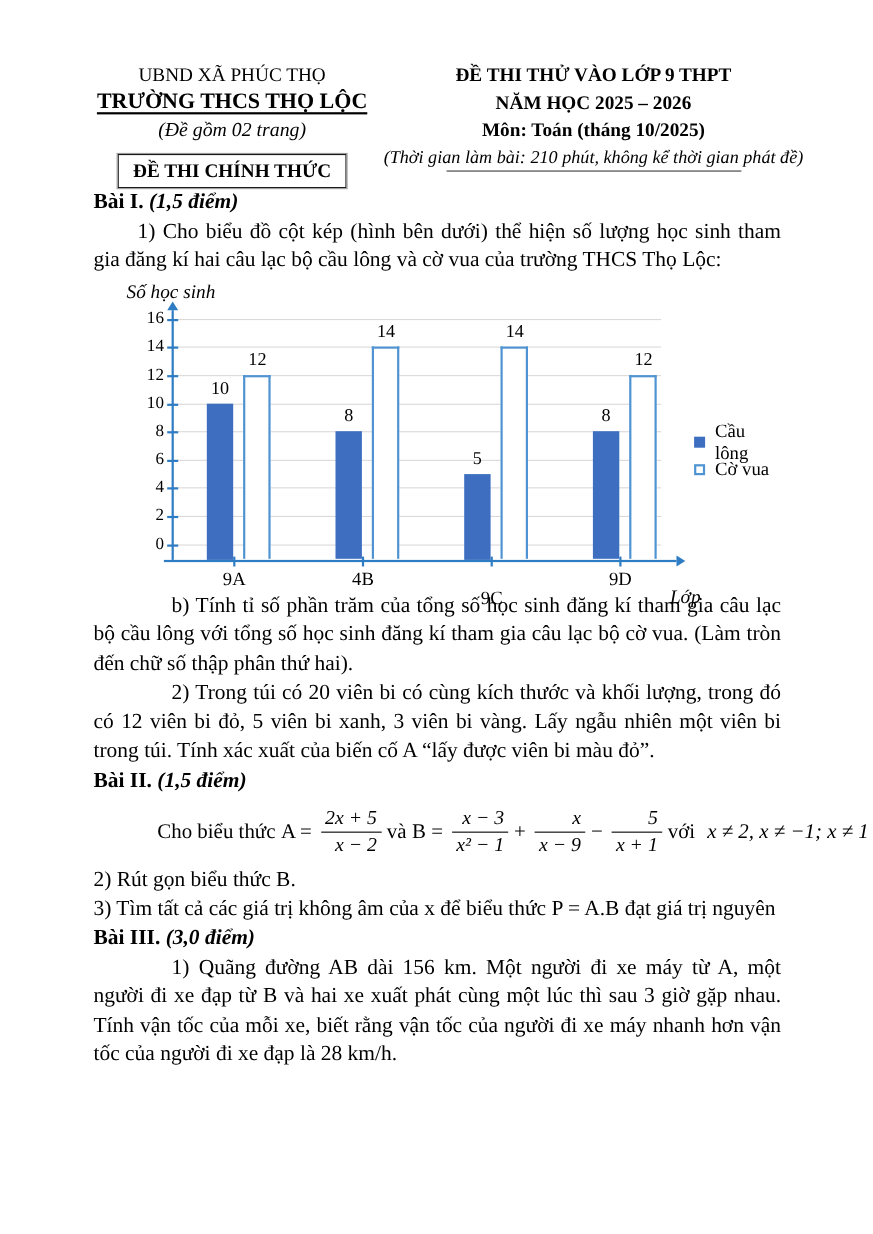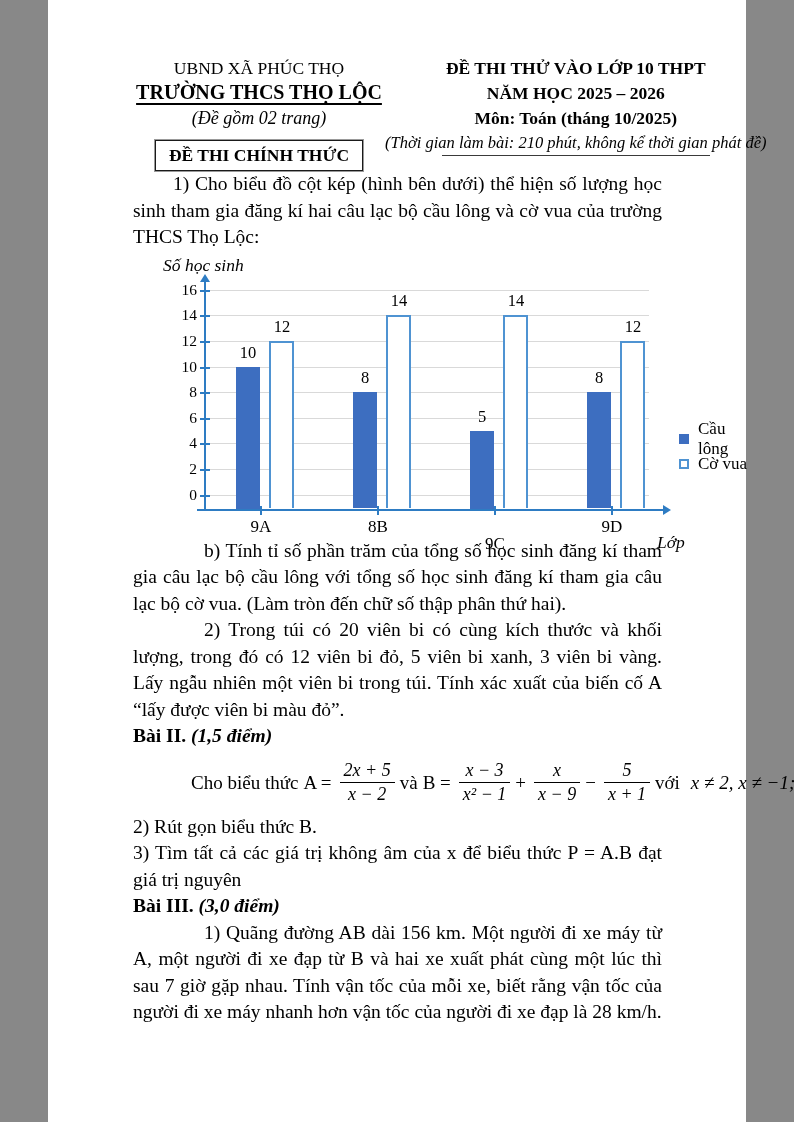--- a/index.html
+++ b/index.html
@@ -1,17 +1,17 @@
 <!DOCTYPE html>
 <html lang="vi"><head>
 <meta charset="utf-8">
 <style>
   html,body{margin:0;padding:0;background:#888;}
   .page{
-    width:698px;height:1122px;margin:0 auto;background:#fff;position:relative;
+    width:794px;height:1122px;margin:0 auto;background:#fff;position:relative;
     box-sizing:border-box;padding:56px 84px 0 85px;
     font-family:"Liberation Serif","DejaVu Serif",serif;color:#000;
     font-size:19.5px;line-height:26.5px;
   }
   
   .header{display:flex;align-items:flex-start;}
   .h-left{width:252px;text-align:center;flex:none;}
   .h-right{flex:1;text-align:center;margin-right:-32px;}
   .org1{font-size:17.5px;line-height:24px;}
   .org2{font-size:20px;font-weight:bold;line-height:25px;text-decoration:underline;text-underline-offset:4px;text-decoration-thickness:1.5px;}
@@ -35,52 +35,53 @@
   #chart .xaxis{position:absolute;height:2px;background:#2e7cc3;}
   #chart .arrow-up{position:absolute;width:0;height:0;border-left:5px solid transparent;border-right:5px solid transparent;border-bottom:8px solid #2e7cc3;}
   #chart .arrow-right{position:absolute;width:0;height:0;border-top:5px solid transparent;border-bottom:5px solid transparent;border-left:8px solid #2e7cc3;}
   #chart .ytick{position:absolute;width:42px;text-align:right;font-size:15.5px;line-height:20px;}
   #chart .ymark{position:absolute;width:10px;height:2px;background:#2e7cc3;}
   #chart .xmark{position:absolute;width:2px;height:9px;background:#2e7cc3;}
   #chart .bar{position:absolute;box-sizing:border-box;}
   #chart .vlabel{position:absolute;font-size:16.5px;line-height:20px;transform:translateX(-50%);}
   #chart .clabel{position:absolute;font-size:17px;line-height:22px;transform:translateX(-50%);}
   #chart .xlab{position:absolute;font-style:italic;font-size:17.5px;line-height:22px;}
-  #chart .leg-item{position:absolute;display:flex;align-items:center;gap:9px;font-size:17px;line-height:20px;margin-top:37px;}
+  #chart .leg-item{position:absolute;display:flex;align-items:center;gap:9px;font-size:17px;line-height:20px;}
   #chart .leg-sq{width:10px;height:10px;flex:none;box-sizing:border-box;}
   
   .formula{margin:6px 0 4px 58px;white-space:nowrap;line-height:1;height:54px;display:flex;align-items:center;font-size:19px;}
   .formula>span{margin-right:5px;}
-  .frac{display:inline-block;text-align:center;font-size:18px;line-height:1.18;vertical-align:middle;margin:0 3px;}
+  .frac{display:inline-block;text-align:right;font-size:18px;line-height:1.18;vertical-align:middle;margin:0 3px;}
   .frac .num{display:block;border-bottom:1.3px solid #000;padding:0 4px 1px;}
   .frac .den{display:block;padding:1px 4px 0;}
   .mvar{font-style:italic;}
   .cond{font-style:italic;margin-left:6px;}
 </style>
 </head>
 <body>
 
 <div class="page">
 
   <div class="header">
     <div class="h-left">
       <div class="org1">UBND XÃ PHÚC THỌ</div>
       <div class="org2">TRƯỜNG THCS THỌ LỘC</div>
       <div class="pages-note">(Đề gồm 02 trang)</div>
       <div class="official-box">ĐỀ THI CHÍNH THỨC</div>
     </div>
     <div class="h-right">
-      <div class="t1">ĐỀ THI THỬ VÀO LỚP 10 THPT</div>
+      <div class="t1">ĐỀ THI THỬ VÀO LỚP 9 THPT</div>
       <div class="t2">NĂM HỌC 2025 – 2026</div>
       <div class="t3">Môn: Toán (tháng 10/2025)</div>
       <div class="dur">(Thời gian làm bài: 210 phút, không kể thời gian phát đề)</div>
       <div class="dur-rule"></div>
     </div>
   </div>
 
+  <p class="body sec-head mt26"><span>Bài I.</span> <span class="pts">(1,5 điểm)</span></p>
   <p class="body ind40">1) Cho biểu đồ cột kép (hình bên dưới) thể hiện số lượng học sinh tham gia đăng kí hai câu lạc bộ cầu lông và cờ vua của trường THCS Thọ Lộc:</p>
 
   <div class="ylab">Số học sinh</div>
   <div id="chart">
       <div class="grid" style="left: 73px; top: 217px; width: 443px; background: rgb(217, 217, 217);"></div>
       <div class="ytick" style="left: 22px; top: 207px;">0</div>
       <div class="ymark" style="left: 67px; top: 217px;"></div>
       <div class="grid" style="left: 73px; top: 191.4px; width: 443px; background: rgb(217, 217, 217);"></div>
       <div class="ytick" style="left: 22px; top: 181.4px;">2</div>
       <div class="ymark" style="left: 67px; top: 191.4px;"></div>
@@ -113,21 +114,21 @@
       <div class="bar" style="left: 136px; top: 63.4px; width: 25px; height: 167.6px; background: rgb(255, 255, 255); border-top: 2px solid rgb(79, 147, 210); border-right: 2px solid rgb(79, 147, 210); border-bottom: none; border-left: 2px solid rgb(79, 147, 210); border-image: initial;"></div>
       <div class="vlabel" style="left: 115px; top: 65px;">10</div>
       <div class="vlabel" style="left: 149px; top: 39.4px;">12</div>
       <div class="xmark" style="left: 127px; top: 228px;"></div>
       <div class="clabel" style="left: 128px; top: 238px;">9A</div>
       <div class="bar" style="left: 220px; top: 114.6px; width: 24px; height: 116.4px; background: rgb(61, 110, 192);"></div>
       <div class="bar" style="left: 253px; top: 37.8px; width: 25px; height: 193.2px; background: rgb(255, 255, 255); border-top: 2px solid rgb(79, 147, 210); border-right: 2px solid rgb(79, 147, 210); border-bottom: none; border-left: 2px solid rgb(79, 147, 210); border-image: initial;"></div>
       <div class="vlabel" style="left: 232px; top: 90.6px;">8</div>
       <div class="vlabel" style="left: 266px; top: 13.8px;">14</div>
       <div class="xmark" style="left: 244px; top: 228px;"></div>
-      <div class="clabel" style="left: 245px; top: 238px;">8B</div>
+      <div class="clabel" style="left: 245px; top: 238px;">4B</div>
       <div class="bar" style="left: 337px; top: 153px; width: 24px; height: 78px; background: rgb(61, 110, 192);"></div>
       <div class="bar" style="left: 370px; top: 37.8px; width: 25px; height: 193.2px; background: rgb(255, 255, 255); border-top: 2px solid rgb(79, 147, 210); border-right: 2px solid rgb(79, 147, 210); border-bottom: none; border-left: 2px solid rgb(79, 147, 210); border-image: initial;"></div>
       <div class="vlabel" style="left: 349px; top: 129px;">5</div>
       <div class="vlabel" style="left: 383px; top: 13.8px;">14</div>
       <div class="xmark" style="left: 361px; top: 228px;"></div>
       <div class="clabel" style="left: 362px; top: 255px;">9C</div>
       <div class="bar" style="left: 454px; top: 114.6px; width: 24px; height: 116.4px; background: rgb(61, 110, 192);"></div>
       <div class="bar" style="left: 487px; top: 63.4px; width: 25px; height: 167.6px; background: rgb(255, 255, 255); border-top: 2px solid rgb(79, 147, 210); border-right: 2px solid rgb(79, 147, 210); border-bottom: none; border-left: 2px solid rgb(79, 147, 210); border-image: initial;"></div>
       <div class="vlabel" style="left: 466px; top: 90.6px;">8</div>
       <div class="vlabel" style="left: 500px; top: 39.4px;">12</div>
@@ -173,15 +174,15 @@
         <span class="den">x + 1</span>
       </span>
     <span>với</span>
     <span class="cond">x ≠ 2,  x ≠ −1; x ≠ 1</span>
   </div>
 
   <p class="body">2) Rút gọn biểu thức B.</p>
   <p class="body">3) Tìm tất cả các giá trị không âm của x để biểu thức P = A.B đạt giá trị nguyên</p>
 
   <p class="body sec-head"><span>Bài III.</span> <span class="pts">(3,0 điểm)</span></p>
-  <p class="body ind71">1) Quãng đường AB dài 156 km. Một người đi xe máy từ A, một người đi xe đạp từ B và hai xe xuất phát cùng một lúc thì sau 7 giờ gặp nhau. Tính vận tốc của mỗi xe, biết rằng vận tốc của người đi xe máy nhanh hơn vận tốc của người đi xe đạp là 28 km/h.</p>
+  <p class="body ind71">1) Quãng đường AB dài 156 km. Một người đi xe máy từ A, một người đi xe đạp từ B và hai xe xuất phát cùng một lúc thì sau 3 giờ gặp nhau. Tính vận tốc của mỗi xe, biết rằng vận tốc của người đi xe máy nhanh hơn vận tốc của người đi xe đạp là 28 km/h.</p>
 
 </div>
 
 </body></html>

